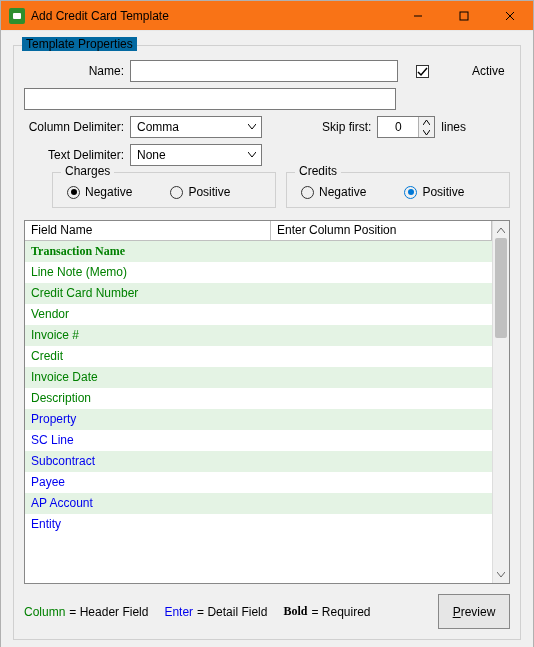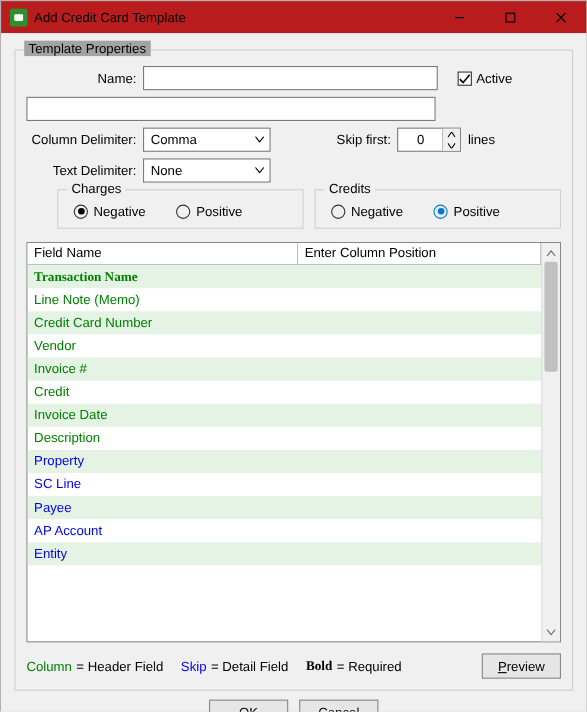--- a/index.html
+++ b/index.html
@@ -15,21 +15,21 @@
   .window {
     width: 534px;
     height: 647px;
     border: 1px solid #b0b0b0;
     background: #fff;
     display: flex;
     flex-direction: column;
   }
   .titlebar {
     height: 30px;
-    background: #b91c1c;
+    background: #f97316;
     display: flex;
     align-items: center;
     border-bottom: 1px solid #e8e8e8;
   }
   .title-icon {
     width: 16px;
     height: 16px;
     margin: 0 6px 0 8px;
     background: #2e8f2e;
     border-radius: 2px;
@@ -58,21 +58,21 @@
   .groupbox {
     border: 1px solid #d0d0d0;
     position: relative;
     padding: 14px 10px 10px 10px;
     margin-top: 4px;
   }
   .groupbox > .gb-title {
     position: absolute;
     top: -9px;
     left: 8px;
-    background: #a3a3a3;
+    background: #0369a1;
     padding: 0 4px;
     font-size: 12px;
     color: #000;
   }
   .form-row {
     display: flex;
     align-items: center;
     margin-bottom: 6px;
   }
   .form-label {
@@ -85,33 +85,33 @@
   .link-label { color: #0066cc; text-decoration: underline; }
   .text-input {
     height: 22px;
     border: 1px solid #7a7a7a;
     background: #fff;
     padding: 0 4px;
     font-size: 12px;
   }
   .name-input { width: 268px; }
   .vendor-input { width: 372px; }
-  .checkbox-cell { display: flex; align-items: center; margin-left: 18px; }
+  .checkbox-cell { display: flex; align-items: center; margin-left: 18px; gap: 39px; }
   .checkbox {
     width: 13px; height: 13px;
     border: 1px solid #333;
     background: #fff;
     display: flex; align-items: center; justify-content: center;
     margin-right: 4px;
   }
   .checkbox svg { width: 11px; height: 11px; }
   .combo {
     display: flex; align-items: center;
     height: 22px; border: 1px solid #7a7a7a; background: #fff;
-    width: 116px;
+    width: 132px;
   }
   .combo-text { flex: 1; padding: 0 6px; font-size: 12px; }
   .combo-btn {
     width: 18px; height: 100%;
     display: flex; align-items: center; justify-content: center;
   }
   .combo-btn svg { width: 8px; height: 6px; }
   .skip-group { display: flex; align-items: center; margin-left: 60px; }
   .spinner {
     display: flex; align-items: center;
@@ -127,21 +127,21 @@
     border: 1px solid #d0d0d0;
     position: relative;
     padding: 12px 14px 8px 14px;
     flex: 1;
   }
   .small-gb .gb-title {
     position: absolute; top: -9px; left: 8px;
     background: #f0f0f0; padding: 0 4px;
     font-size: 12px;
   }
-  .radio-row { display: flex; gap: 28px; align-items: center; }
+  .radio-row { display: flex; gap: 38px; align-items: center; }
   .radio {
     width: 13px; height: 13px; border: 1px solid #333; border-radius: 50%;
     display: flex; align-items: center; justify-content: center;
     margin-right: 5px;
   }
   .radio .dot { width: 6px; height: 6px; background: #000; border-radius: 50%; display: none; }
   .radio.sel .dot { display: block; }
   .radio.sel.blue .dot { background: #0078d7; }
   .radio.sel.blue { border-color: #0078d7; }
   .radio-label { display: flex; align-items: center; font-size: 12px; }
@@ -183,21 +183,21 @@
   .vscroll .arrow { height: 17px; display: flex; align-items: center; justify-content: center; }
   .vscroll .track { flex: 1; position: relative; }
   .vscroll .thumb { position: absolute; left: 2px; right: 2px; top: 0; height: 100px; background: #c0c0c0; border-radius: 2px; }
   .legend-row {
     display: flex; align-items: center;
     margin-top: 10px;
   }
   .legend-row .lg { margin-right: 4px; font-size: 12px; }
   .legend-row .eq { margin-right: 16px; font-size: 12px; }
   .btn {
-    height: 23px; min-width: 72px;
+    height: 35px; min-width: 72px;
     border: 1px solid #888; background: #e6e6e6;
     display: flex; align-items: center; justify-content: center;
     font-size: 12px; padding: 0 12px;
   }
   .btn .ul { text-decoration: underline; }
   .preview-btn { margin-left: auto; }
   .bottom-row {
     display: flex; justify-content: center; gap: 10px;
     padding: 8px 0 4px 0;
   }
@@ -359,20 +359,23 @@
               <div class="gr">
                 <div class="gr-cell gr-fname c-green">Description</div>
               </div>
               <div class="gr">
                 <div class="gr-cell gr-fname c-blue">Property</div>
               </div>
               <div class="gr">
                 <div class="gr-cell gr-fname c-blue">SC Line</div>
               </div>
               <div class="gr">
+                <div class="gr-cell gr-fname c-blue">Subcontract</div>
+              </div>
+              <div class="gr">
                 <div class="gr-cell gr-fname c-blue">Payee</div>
               </div>
               <div class="gr">
                 <div class="gr-cell gr-fname c-blue">AP Account</div>
               </div>
               <div class="gr">
                 <div class="gr-cell gr-fname c-blue">Entity</div>
               </div>
             </div>
         </div>
@@ -389,21 +392,21 @@
               <svg width="8" height="6" viewBox="0 0 8 6">
                 <polyline points="0,0 4,5 8,0" fill="none" stroke="#666"></polyline>
               </svg>
             </div>
         </div>
       </div>
 
       <div class="legend-row">
         <span class="lg c-green">Column</span>
         <span class="eq"> = Header Field</span>
-        <span class="lg c-blue">Skip</span>
+        <span class="lg c-blue">Enter</span>
         <span class="eq"> = Detail Field</span>
         <span class="lg c-bold">Bold</span>
         <span class="eq"> = Required</span>
         <div class="btn preview-btn">
             <span><span class="ul">P</span><span>review</span></span>
           </div>
       </div>
     </div>
 
     <div class="bottom-row">

